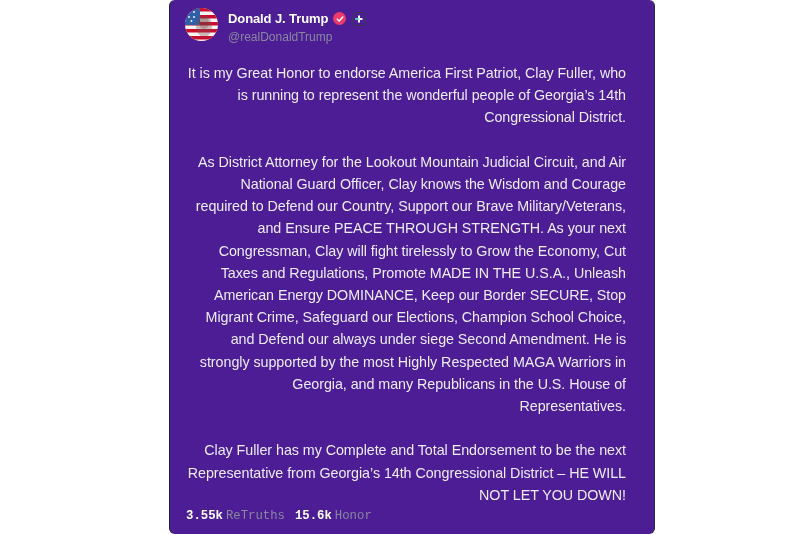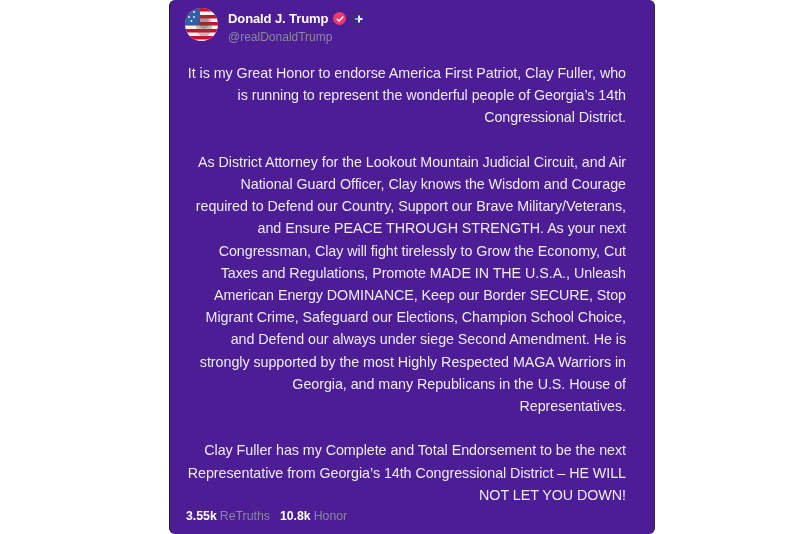--- a/index.html
+++ b/index.html
@@ -60,20 +60,21 @@
       font-size: 14.3px; line-height: 22.2px;
       color: #ecebf2;
       letter-spacing: -0.05px;
     }
     .body p { margin-bottom: 22.2px; white-space: normal; text-align: right; }
     .body p:last-child { margin-bottom: 16px; }
     .footer {
       position: absolute; left: 16px; right: 8px; top: 509px;
       display: flex; justify-content: space-between;
       font-size: 12.3px;
+      font-family: Liberation Mono, monospace;
     }
     .stats { display: flex; align-items: center; }
     .stat { margin-right: 10px; }
     .stat .num { font-weight: bold; color: #ffffff; }
     .stat .lbl { color: #8a899c; margin-left: 3px; }
     .timestamp { color: #8a899c; font-size: 12.3px; }
   </style>
 </head>
 <body>
 
@@ -123,18 +124,18 @@
     <p>As District Attorney for the Lookout Mountain Judicial Circuit, and Air National Guard Officer, Clay knows the Wisdom and Courage required to Defend our Country, Support our Brave Military/Veterans, and Ensure PEACE THROUGH STRENGTH. As your next Congressman, Clay will fight tirelessly to Grow the Economy, Cut Taxes and Regulations, Promote MADE IN THE U.S.A., Unleash American Energy DOMINANCE, Keep our Border SECURE, Stop Migrant Crime, Safeguard our Elections, Champion School Choice, and Defend our always under siege Second Amendment. He is strongly supported by the most Highly Respected MAGA Warriors in Georgia, and many Republicans in the U.S. House of Representatives.</p>
     <p>Clay Fuller has my Complete and Total Endorsement to be the next Representative from Georgia’s 14th Congressional District – HE WILL NOT LET YOU DOWN!</p>
   </div>
 
   <div class="footer">
     <div class="stats">
       <span class="stat">
         <span class="num">3.55k</span><span class="lbl">ReTruths</span>
       </span>
       <span class="stat">
-        <span class="num">10.8k</span><span class="lbl">Honor</span>
+        <span class="num">15.6k</span><span class="lbl">Honor</span>
       </span>
     </div>
   </div>
 
 </div>
 
 </body></html>

